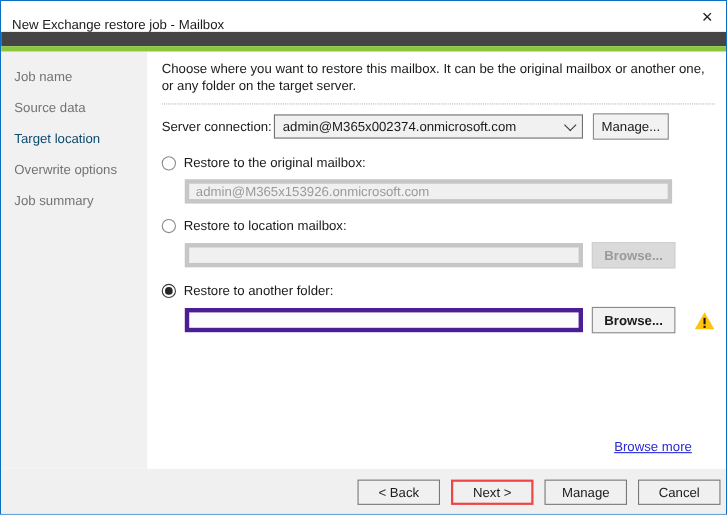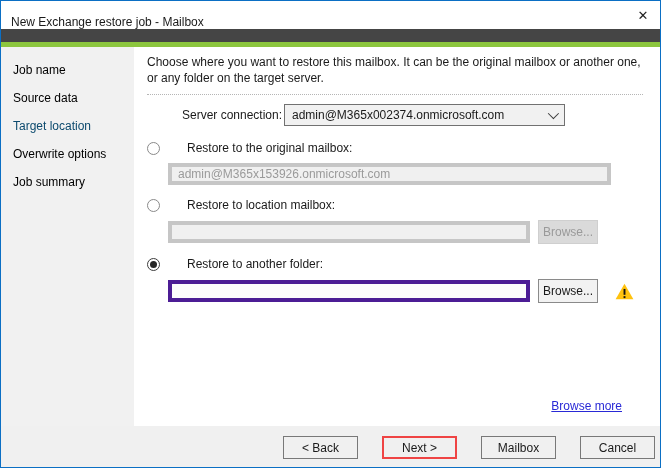--- a/index.html
+++ b/index.html
@@ -15,77 +15,77 @@
   .close-btn {
     margin-left:auto; width:34px; height:28px; display:flex; align-items:center;
     justify-content:center; font-size:13px; color:#222; cursor:default;
   }
   
   .band-dark { height:13px; background:#454545; }
   .band-green { height:5px; background:#8cc63e; }
   
   .main { display:flex; height:379px; }
   .sidebar { width:133px; background:#f1f1f1; padding-top:9px; box-sizing:border-box; flex:none; }
-  .side-item { padding:7px 0 7px 12px; color:#000000; }
+  .side-item { padding:7px 0 7px 12px; color:#737373; }
   .side-item.active { font-weight:normal; color:#0c4a6e; }
   .content { flex:1; background:#fff; position:relative; padding:7px 17px 0 13px; box-sizing:border-box; }
   .desc { line-height:16px; max-width:500px; }
   .sep { border-top:1px dotted #b5b5b5; height:0; margin-top:8px; }
   
-  .server-row { margin-top:8px; display:flex; align-items:center; height:24px;margin-left:35px; }
+  .server-row { margin-top:8px; display:flex; align-items:center; height:24px; }
   .server-label { width:102px; flex:none; }
   .combobox {
     width:281px; height:22px; box-sizing:border-box; border:1px solid #717171;
     background:#f1f1f1; display:flex; align-items:center; padding:0 8px 0 7px;
   }
   .combo-value { flex:1; white-space:nowrap; overflow:hidden; }
   .chevron {
     width:7px; height:7px; border-right:1px solid #3c3c3c; border-bottom:1px solid #3c3c3c;
     transform:rotate(45deg) translateY(-2px); flex:none;
   }
   .btn {
     font-family:"Liberation Sans", sans-serif; font-size:12px; color:#1a1a1a;
     background:#f2f2f2; border:1px solid #8a8a8a; height:24px; box-sizing:border-box;
     display:inline-flex; align-items:center; justify-content:center; cursor:default;
   }
   .manage-btn { width:69px; margin-left:9px; }
   
-  .option-label-row { display:flex; align-items:center; margin-top:13px;gap:20px; }
+  .option-label-row { display:flex; align-items:center; margin-top:13px; }
   .option-label-row.first { margin-top:14px; }
   .radio {
     width:13px; height:13px; box-sizing:border-box; border-radius:50%;
     border:1px solid #8a8a8a; background:#fff; margin-right:7px; position:relative; flex:none;
   }
   .radio.checked { border-color:#3d3d3d; }
   .radio.checked::after {
     content:""; position:absolute; left:2px; top:2px; right:2px; bottom:2px;
     border-radius:50%; background:#262626;
   }
   .field-row { margin:8px 0 0 21px; display:flex; align-items:center; }
   .textfield {
     height:22px; box-sizing:border-box; border:4px solid #4c1d95; background:#fcfcfc;
     padding:0 6px; font-family:"Liberation Sans", sans-serif; font-size:12px; color:#1a1a1a;
   }
   .textfield:disabled { background:#f0f0f0; border-color:#c6c6c6; color:#9a9a9a; }
   .tf-wide { width:443px; }
   .tf-browse { width:362px; }
-  .browse-btn { width:60px; margin-left:8px; }
+  .browse-btn { width:76px; margin-left:8px;font-weight:bold; }
   .btn.disabled { background:#dadada; border-color:#cfcfcf; color:#9a9a9a; }
   .warning-icon { margin-left:17px; display:inline-flex; }
   .learn-more {
     position:absolute; right:38px; bottom:13px; color:#2929d6;
     text-decoration:underline; cursor:pointer;
   }
   
   .footer {
     height:42px; background:#f0f0f0; box-sizing:border-box;
     display:flex; justify-content:flex-end; align-items:flex-start;
     padding:10px 5px 0 0;
   }
-  .footer .btn { width:75px; height:23px; margin-left:24px; background:#f0f0f0; border-color:#787878; }
+  .footer .btn { width:75px; height:23px; margin-left:10px; background:#f0f0f0; border-color:#787878; }
   .footer .btn.default { border:2px solid #ef4444; }
 </style>
 </head>
 <body>
 
 <div class="window">
 
   <div class="titlebar">
     <span class="title">New Exchange restore job - Mailbox</span>
     <span class="close-btn">✕</span>
@@ -107,20 +107,21 @@
 
       <div class="desc">Choose where you want to restore this mailbox. It can be the original mailbox or another one, or any folder on the target server.</div>
       <div class="sep"></div>
 
       <div class="server-row">
         <span class="server-label">Server connection:</span>
         <div class="combobox">
           <span class="combo-value">admin@M365x002374.onmicrosoft.com</span>
           <span class="chevron"></span>
         </div>
+        <button class="btn manage-btn">Manage...</button>
       </div>
 
       <div class="option-label-row first">
         <span class="radio"></span>
         <span>Restore to the original mailbox:</span>
       </div>
       <div class="field-row">
         <input class="textfield tf-wide" disabled="" value="admin@M365x153926.onmicrosoft.com" style="">
       </div>
 
@@ -149,17 +150,17 @@
         </span>
       </div>
 
       <span class="learn-more">Browse more</span>
     </div>
   </div>
 
   <div class="footer">
     <button class="btn">&lt; Back</button>
     <button class="btn default">Next &gt;</button>
-    <button class="btn">Mailbox</button>
+    <button class="btn">Manage</button>
     <button class="btn">Cancel</button>
   </div>
 
 </div>
 
 </body></html>

